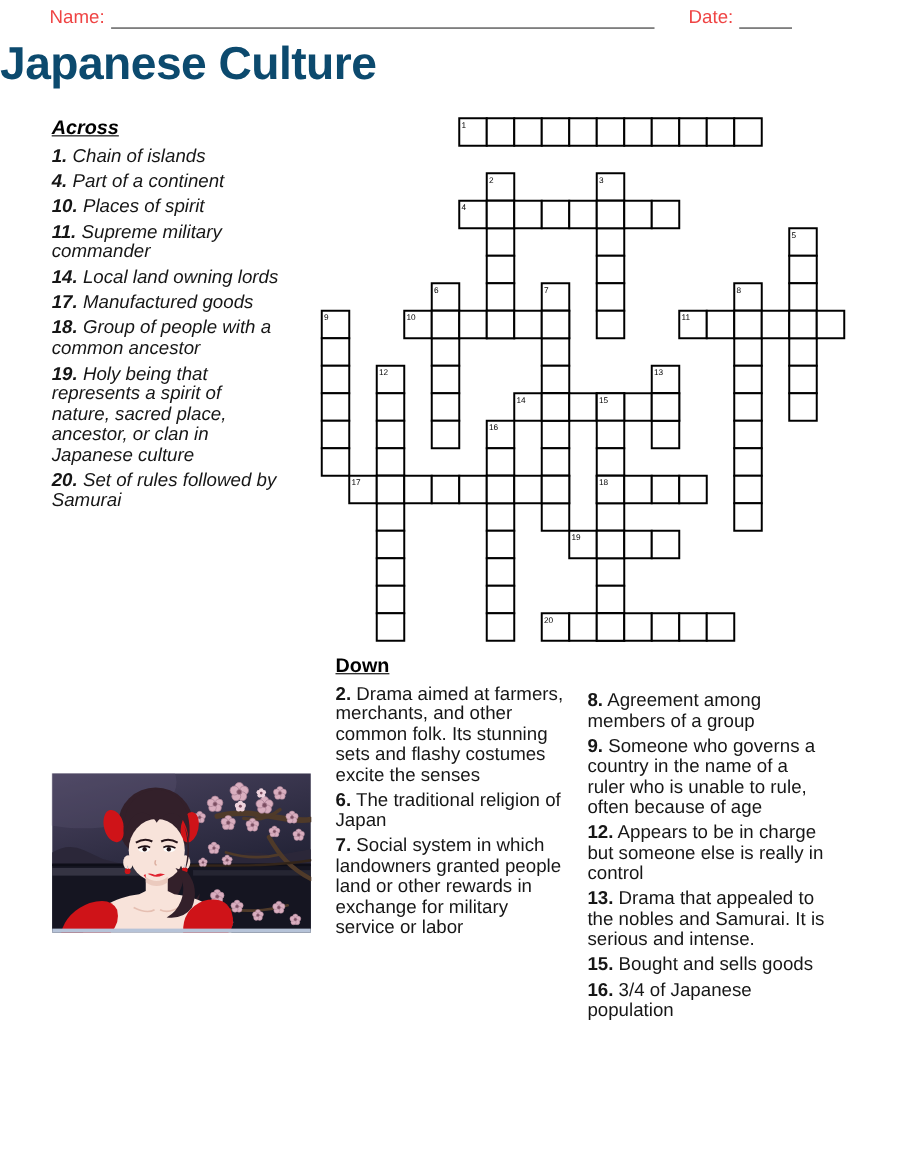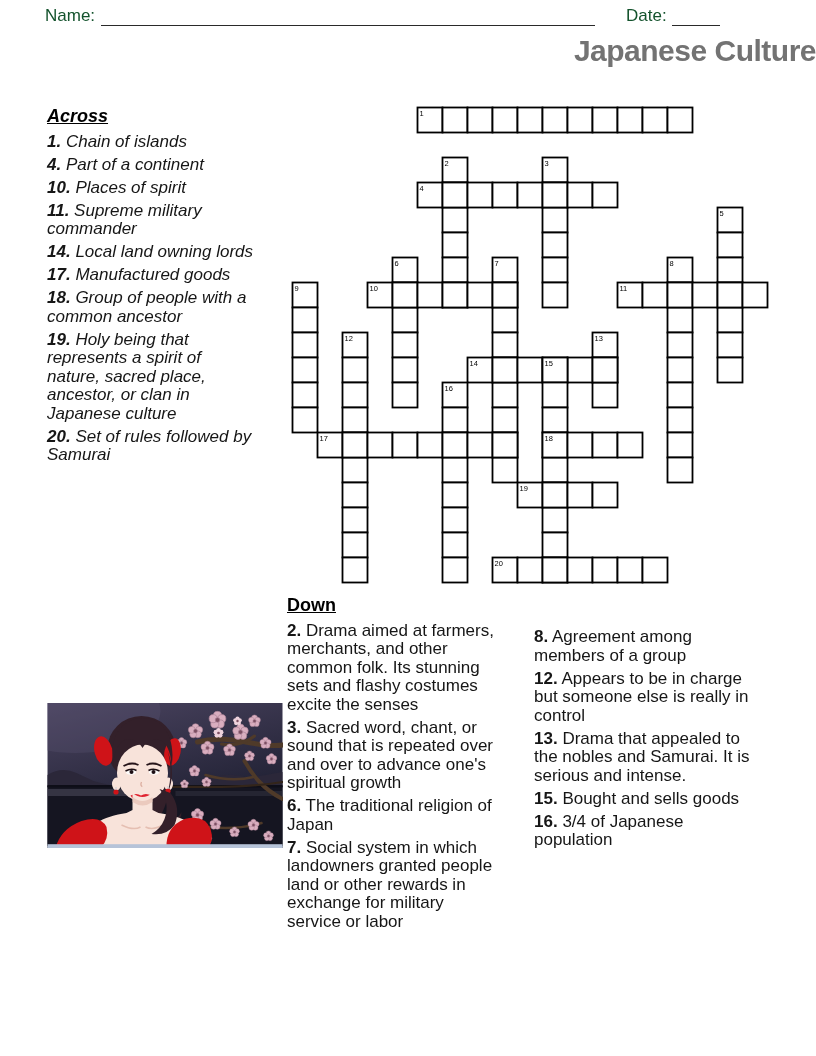--- a/index.html
+++ b/index.html
@@ -2,35 +2,35 @@
 <html><head>
 <meta charset="utf-8">
 <style>
   html,body{margin:0;padding:0;}
   body{
     width:816px;height:1056px;position:relative;background:#ffffff;
     font-family:"Liberation Sans","DejaVu Sans",sans-serif;color:#1a1a1a;
     overflow:hidden;
   }
   
-  .hdr-label{position:absolute;top:6px;font-size:17px;color:#14532d;}
+  .hdr-label{position:absolute;top:6px;font-size:17px;color:#ef4444;}
   .name-label{left:45px;}
   .date-label{left:626px;text-align:center;}
   .blank-line{position:absolute;top:9px;height:16px;border-bottom:1.6px solid #2a2a2a;}
   .name-line{left:101px;width:494px;}
   .date-line{left:672px;width:48px;}
   
   .title{
-    position:absolute;left:0;right:0;top:34px;text-align:right;
-    font-size:30px;font-weight:bold;color:#737373;letter-spacing:-0.5px;
+    position:absolute;left:0;right:0;top:34px;text-align:left;
+    font-size:42px;font-weight:bold;color:#0c4a6e;letter-spacing:-0.5px;
   }
   
   .clue-col{position:absolute;font-size:17px;line-height:18.5px;color:#161616;}
   .across-col{left:47px;top:107px;width:207px;font-style:italic;}
-  .down-col-a{left:287px;top:596px;width:213px;}
+  .down-col-a{left:305px;top:596px;width:213px;}
   .down-col-b{left:534px;top:628px;width:218px;}
   .sec-heading{
     font-size:18px;font-weight:bold;text-decoration:underline;
     margin:0 0 7px 0;color:#000;
   }
   .clue{margin:0 0 4.5px 0;}
   .clue b{font-weight:bold;}
   
   .grid-wrap{position:absolute;left:291px;top:106px;width:479px;height:479px;}
   .grid-wrap svg text{font-family:"Liberation Sans","DejaVu Sans",sans-serif;}
@@ -223,29 +223,29 @@
       <text x="253.5" y="335" font-size="7.5" fill="#000">18</text>
       <text x="228.5" y="385" font-size="7.5" fill="#000">19</text>
       <text x="203.5" y="460" font-size="7.5" fill="#000">20</text>
     </svg>
 </div>
 
 <div class="clue-col down-col-a">
   <p class="sec-heading">Down</p>
   <div>
       <p class="clue"><b>2.</b> <span>Drama aimed at farmers, merchants, and other common folk. Its stunning sets and flashy costumes excite the senses</span></p>
-      <p class="clue"><b>3.</b> <span>Sacred word, chant, or sound that is repeated over and over to advance one's spiritual growth</span></p>
       <p class="clue"><b>6.</b> <span>The traditional religion of Japan</span></p>
       <p class="clue"><b>7.</b> <span>Social system in which landowners granted people land or other rewards in exchange for military service or labor</span></p>
     </div>
 </div>
 
 <div class="clue-col down-col-b">
   <div>
       <p class="clue"><b>8.</b> <span>Agreement among members of a group</span></p>
+      <p class="clue"><b>9.</b> <span>Someone who governs a country in the name of a ruler who is unable to rule, often because of age</span></p>
       <p class="clue"><b>12.</b> <span>Appears to be in charge but someone else is really in control</span></p>
       <p class="clue"><b>13.</b> <span>Drama that appealed to the nobles and Samurai. It is serious and intense.</span></p>
       <p class="clue"><b>15.</b> <span>Bought and sells goods</span></p>
       <p class="clue"><b>16.</b> <span>3/4 of Japanese population</span></p>
     </div>
 </div>
 
 <div class="illus">
 <svg width="236" height="145" viewBox="0 0 235 145" xmlns="http://www.w3.org/2000/svg">
   <defs>

